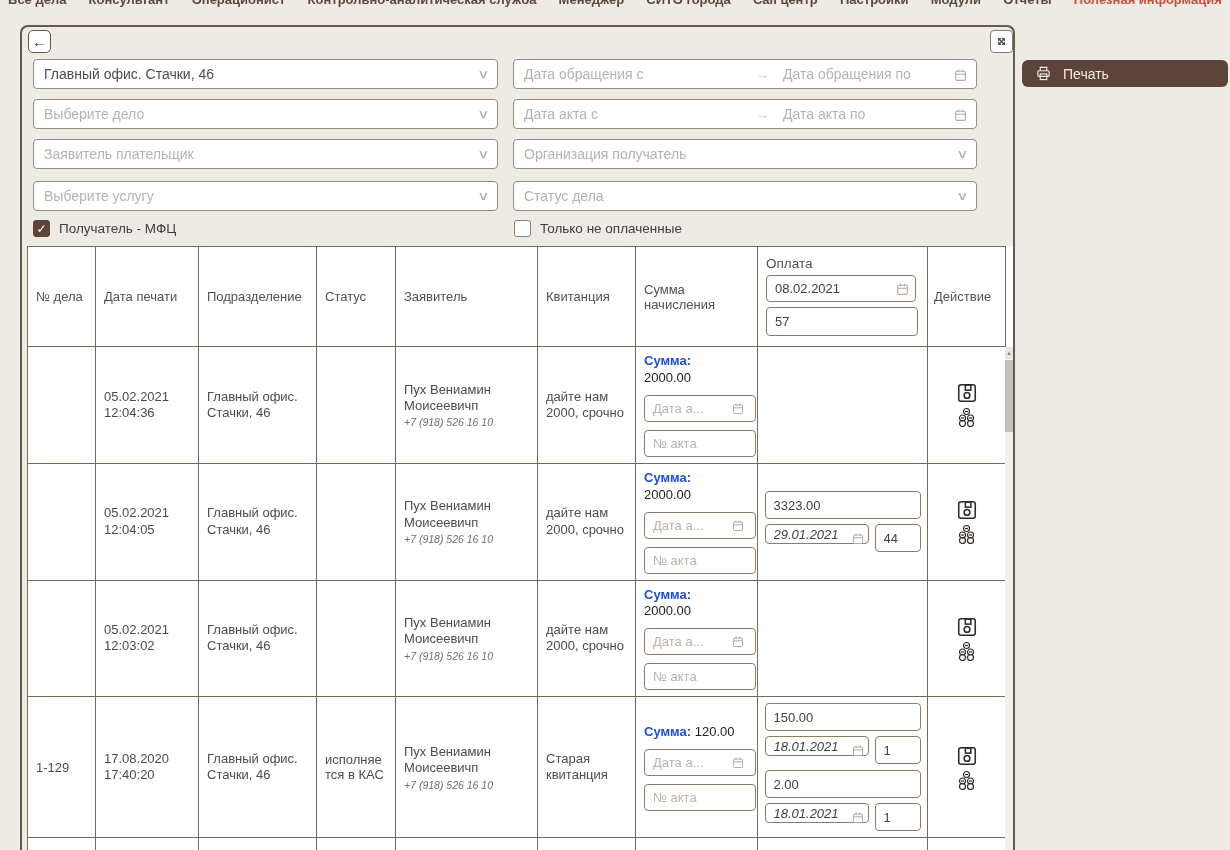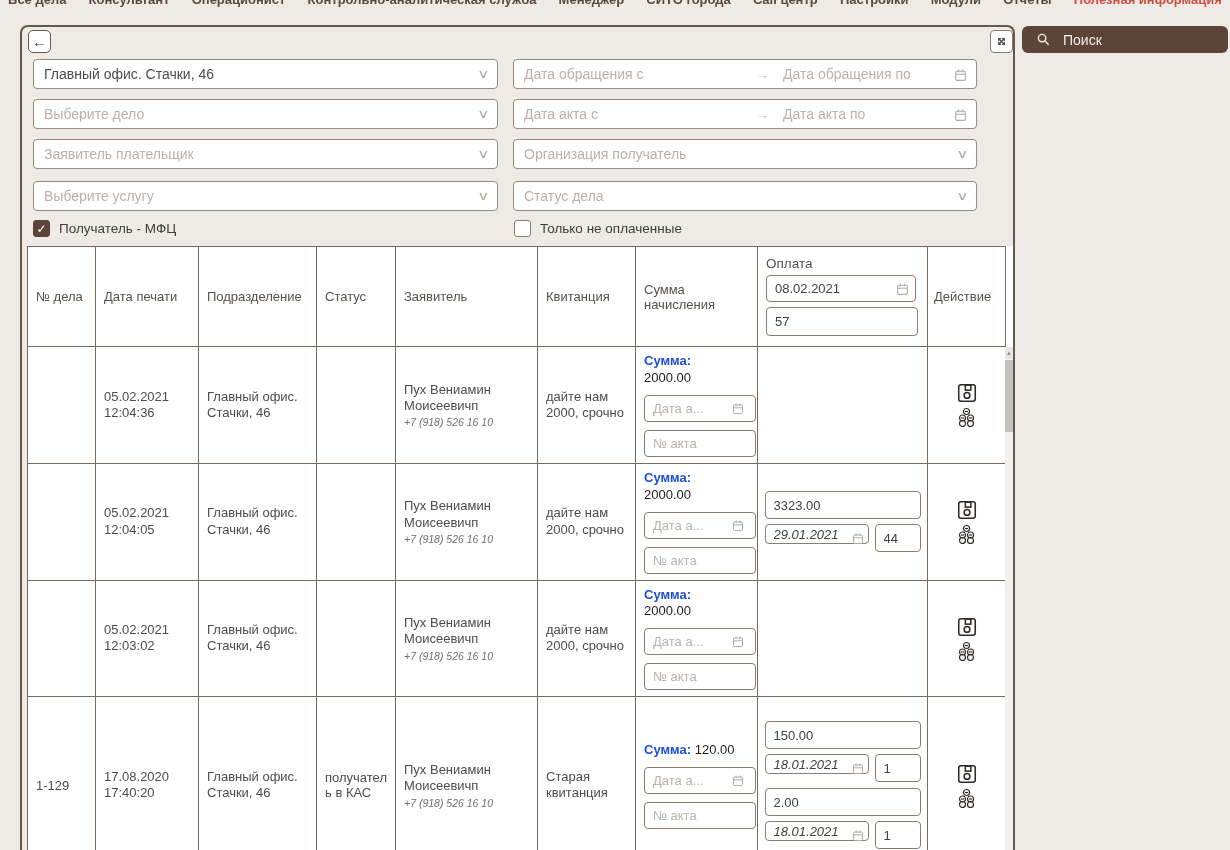--- a/index.html
+++ b/index.html
@@ -71,21 +71,21 @@
   .act-input-wrap .cal { position:absolute; right:6px; top:7px; }
 
   .pay-group { width:156px; margin:0 auto; }
   .pay-amount { width:156px; height:28px; display:block; }
   .pay-daterow { display:flex; gap:6px; margin-top:5px; }
   .pay-date-wrap { position:relative; }
   .pay-date-wrap input { width:104px; height:20px; padding-right:22px;font-style:italic; }
   .pay-date-wrap .cal { position:absolute; right:5px; top:8px; }
   .pay-num { width:46px; height:28px; }
   .pay-group + .pay-group { margin-top:6px; }
-  td.td-payment { padding:24px 4px; }
+  td.td-payment { padding:6px 4px; }
 
   td.td-actions { text-align:center; }
   .action-icons { display:flex; flex-direction:column; align-items:center; gap:3px; }
   .icon-btn { background:none; border:none; cursor:pointer; padding:0; line-height:0; }
 
   
   .pay-filter-label { font-size:13.5px; color:#55504a; margin-bottom:4px; }
   .pf-date-wrap { position:relative; width:150px; }
   .pf-date-wrap input { width:150px; height:27px; padding-right:24px; }
   .pf-date-wrap .cal { position:absolute; right:7px; top:7px; }
@@ -424,21 +424,21 @@
     </td>
           </tr>
           <tr style="height: 141px;">
     <td>1-129</td>
     <td>
               <div class="two-line">17.08.2020<br>17:40:20</div>
             </td>
     <td>
               <div class="two-line">Главный офис. Стачки, 46</div>
             </td>
-    <td class="td-status">получатель в КАС</td>
+    <td class="td-status">исполняется в КАС</td>
     <td>
               <div class="applicant-name">Пух Вениамин Моисеевичп</div>
        <div class="applicant-phone">+7 (918) 526 16 10</div>
             </td>
     <td>
               <div class="two-line">Старая квитанция</div>
             </td>
     <td>
               <div class="sum-line"><b>Сумма:</b> 120.00</div>
     <div class="act-input-wrap">
@@ -533,21 +533,22 @@
           </tr>
         </tbody>
     </table>
 
     <div class="vscroll">
       <div class="up">▲</div>
       <div class="thumb"></div>
     </div>
   </div>
 
-  <button class="side-btn sb1">
-    <svg width="15" height="15" viewBox="0 0 16 16" fill="none" stroke="#f1ece7" stroke-width="1.5">
-      <circle cx="6.5" cy="6.5" r="4"></circle>
-        <line x1="9.6" y1="9.6" x2="13.5" y2="13.5"></line>
+  <button class="side-btn sb2">
+    <svg width="15" height="15" viewBox="0 0 16 16" fill="none" stroke="#f1ece7" stroke-width="1.2">
+      <path d="M4.5 5 V1.5 H11.5 V5"></path>
+        <rect x="2" y="5" width="12" height="6" rx="1"></rect>
+        <rect x="4.5" y="8.5" width="7" height="6"></rect>
     </svg>
-    <span>Поиск</span>
+    <span>Печать</span>
   </button>
 
 </div>
 
 </body></html>

